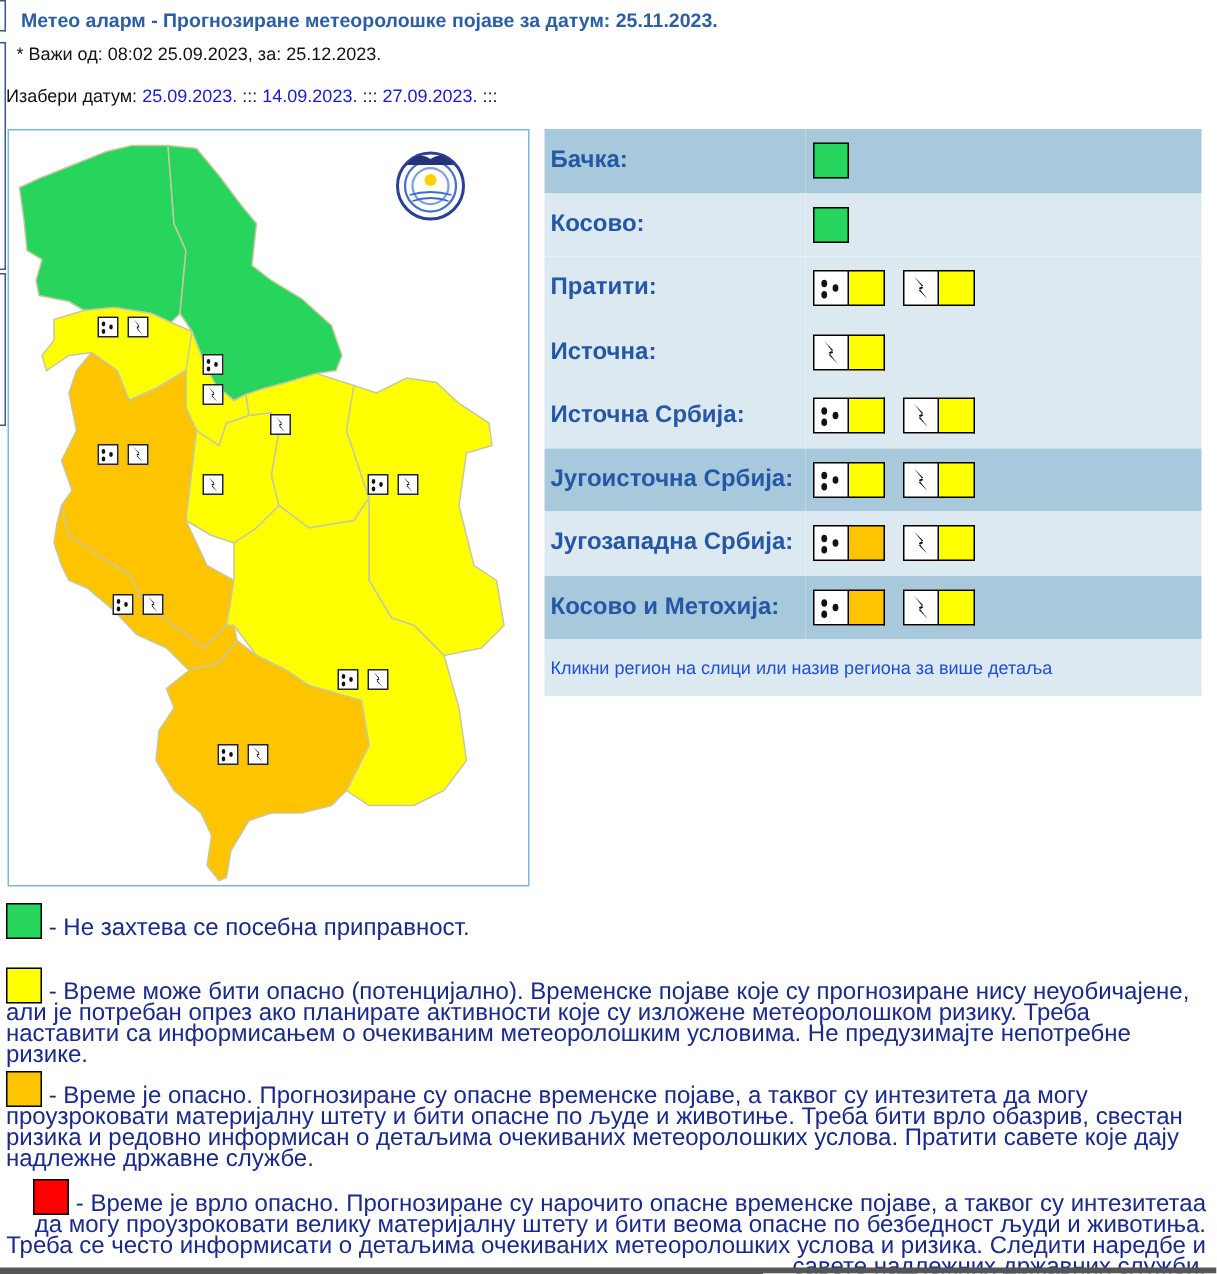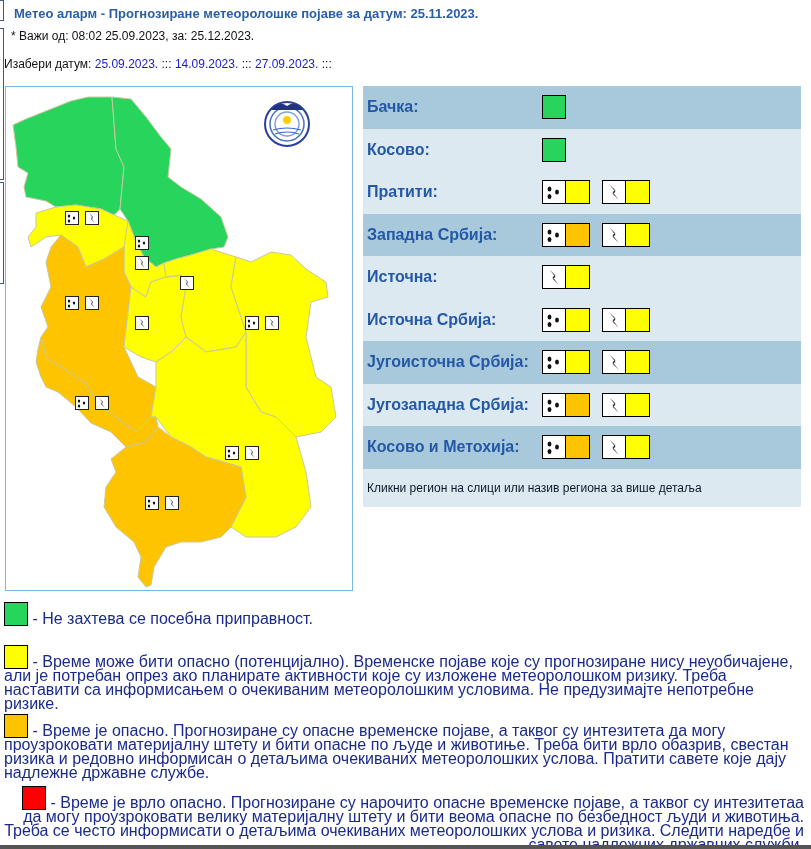--- a/index.html
+++ b/index.html
@@ -17,21 +17,21 @@
   table.regions { position:absolute; left:363px; top:86px; width:438px; border-collapse:collapse; }
   table.regions td { padding:0; height:42.5px; vertical-align:middle; }
   table.regions tr.dark td { background:#a8c9dc; }
   table.regions tr.light td { background:#dce9f1; }
   .rname { font-size:16px; font-weight:bold; color:#2458a6; padding-left:4px !important; width:170px; cursor:pointer; }
   .warn-cell { padding-left:5px !important; }
   .warn-pair { display:inline-flex; margin-right:8px; vertical-align:middle; }
   .warn-pair .ico { width:24px; height:24px; border:1px solid #000; background:#fff; box-sizing:border-box; display:flex; align-items:center; justify-content:center; }
   .warn-pair .lvl { width:24px; height:24px; border:1px solid #000; border-left:none; box-sizing:border-box; }
   .solo { width:24px; height:24px; border:1px solid #000; box-sizing:border-box; display:inline-block; vertical-align:middle; }
-  .hint { font-size:12px; color:#0f172a; padding-left:4px !important; height:38px !important;margin-left:35px; }
+  .hint { font-size:12px; color:#1d4ed8; padding-left:4px !important; height:38px !important;margin-left:35px; }
   .legend { position:absolute; left:4px; width:800px; font-size:16px; color:#1a2a8c; line-height:14px; }
   .legend .sw { display:inline-block; width:24px; height:24px; border:1px solid #000; box-sizing:border-box; vertical-align:bottom; }
   .bottom-bar { position:absolute; left:0; top:845px; width:811px; height:4px; background:#555; }
 </style>
 </head>
 <body>
 
 <div class="edge-frame" style="top:0;height:19px;"></div>
 <div class="edge-frame" style="top:28px;height:150px;"></div>
 <div class="edge-frame" style="top:182px;height:100px;"></div>
@@ -208,43 +208,20 @@
         <span class="warn-pair">
             <span class="ico">
               <svg width="18" height="18" viewBox="0 0 12 12">
                 <path d="M3,1 L7,5 L5,6 L9,11 L5,7 L7,6 Z" fill="#111"></path>
               </svg>
             </span>
             <span class="lvl" style="background:#ffff00"></span>
           </span>
       </td>
     </tr>
-    <tr class="dark">
-      <td class="rname">Западна Србија:</td>
-      <td class="warn-cell">
-        <span class="warn-pair">
-            <span class="ico">
-              <svg width="18" height="18" viewBox="0 0 12 12">
-                <ellipse cx="3" cy="4" rx="1.3" ry="1.7" fill="#111"></ellipse>
-                <ellipse cx="3" cy="9" rx="1.3" ry="1.7" fill="#111"></ellipse>
-                <ellipse cx="8" cy="6" rx="1.3" ry="1.7" fill="#111"></ellipse>
-              </svg>
-            </span>
-            <span class="lvl" style="background:#ffc400"></span>
-          </span>
-        <span class="warn-pair">
-            <span class="ico">
-              <svg width="18" height="18" viewBox="0 0 12 12">
-                <path d="M3,1 L7,5 L5,6 L9,11 L5,7 L7,6 Z" fill="#111"></path>
-              </svg>
-            </span>
-            <span class="lvl" style="background:#ffff00"></span>
-          </span>
-      </td>
-    </tr>
     <tr class="light">
       <td class="rname">Источна:</td>
       <td class="warn-cell">
         <span class="warn-pair">
             <span class="ico">
               <svg width="18" height="18" viewBox="0 0 12 12">
                 <path d="M3,1 L7,5 L5,6 L9,11 L5,7 L7,6 Z" fill="#111"></path>
               </svg>
             </span>
             <span class="lvl" style="background:#ffff00"></span>

